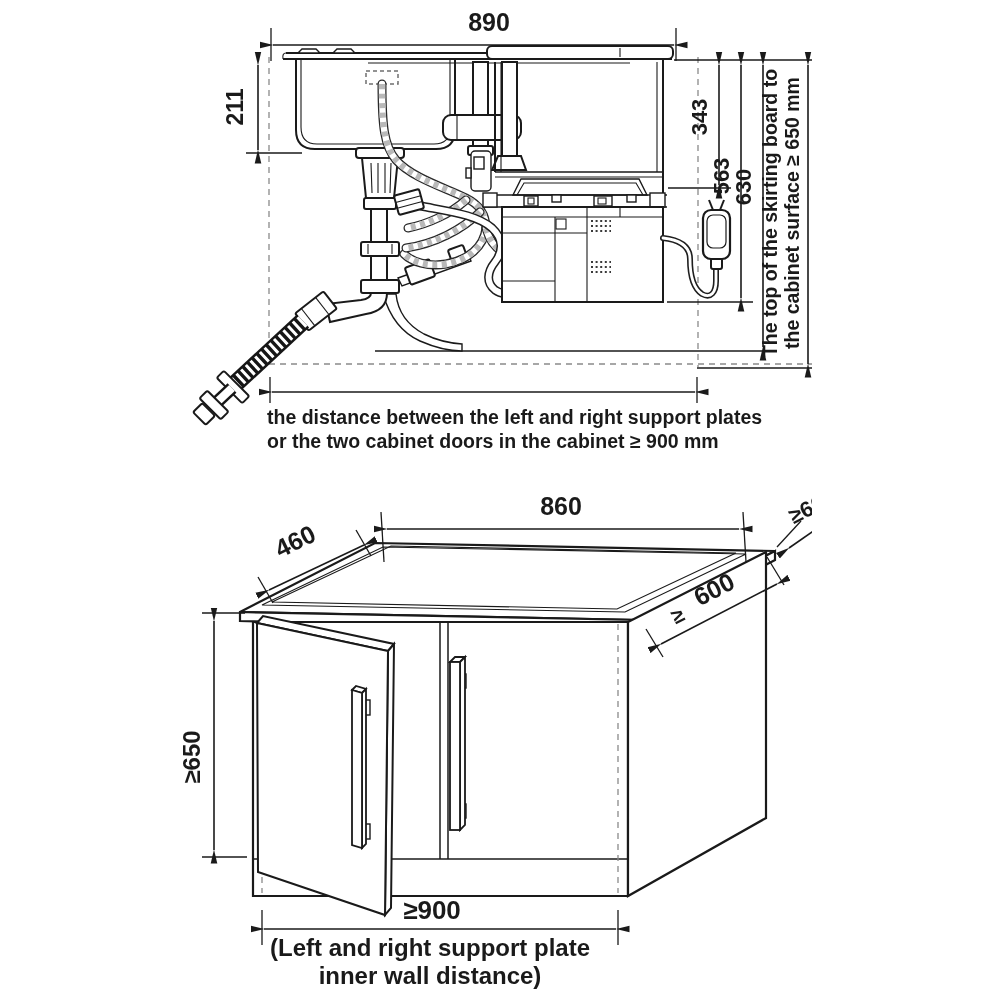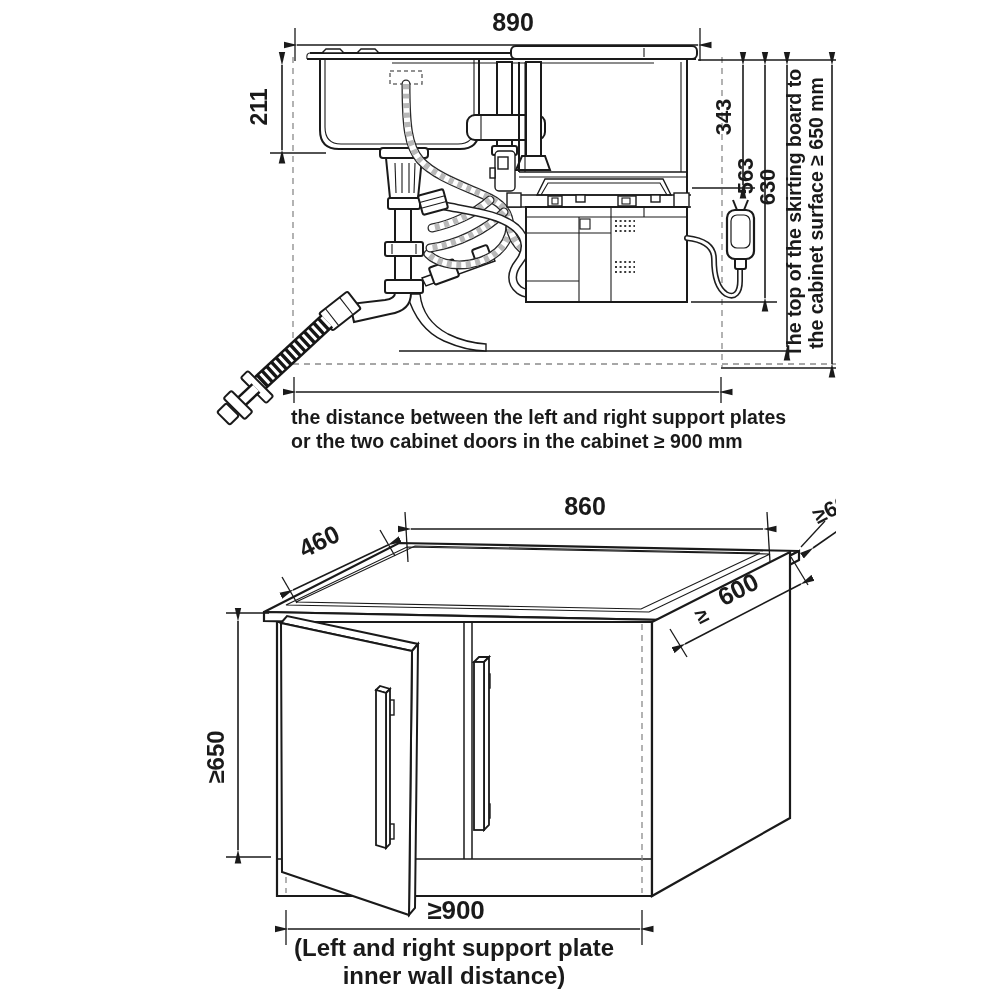--- a/index.html
+++ b/index.html
@@ -1,17 +1,17 @@
 <!DOCTYPE html>
 <html><head>
 <meta charset="utf-8">
 <style>
   html,body{margin:0;padding:0;background:#ffffff;}
   .stage{position:relative;width:812px;height:1000px;background:#ffffff;overflow:hidden;
-         font-family:"Liberation Sans", sans-serif;padding-left:24px;}
+         font-family:"Liberation Sans", sans-serif;}
   svg{display:block}
   text{font-family:"Liberation Sans", sans-serif;font-weight:bold;fill:#1a1a1a;}
   .ln{stroke:#1a1a1a;fill:none;stroke-width:2;}
   .thin{stroke:#1a1a1a;fill:none;stroke-width:1.1;}
   .mid{stroke:#1a1a1a;fill:none;stroke-width:1.5;}
   .wfill{fill:#ffffff;stroke:#1a1a1a;stroke-width:2;}
   .wfill-t{fill:#ffffff;stroke:#1a1a1a;stroke-width:1.4;}
   .dim{stroke:#1a1a1a;fill:none;stroke-width:1.6;}
   .ext{stroke:#1a1a1a;fill:none;stroke-width:1.3;}
   .dash{stroke:#8a8a8a;fill:none;stroke-width:1.3;stroke-dasharray:6 5;}

